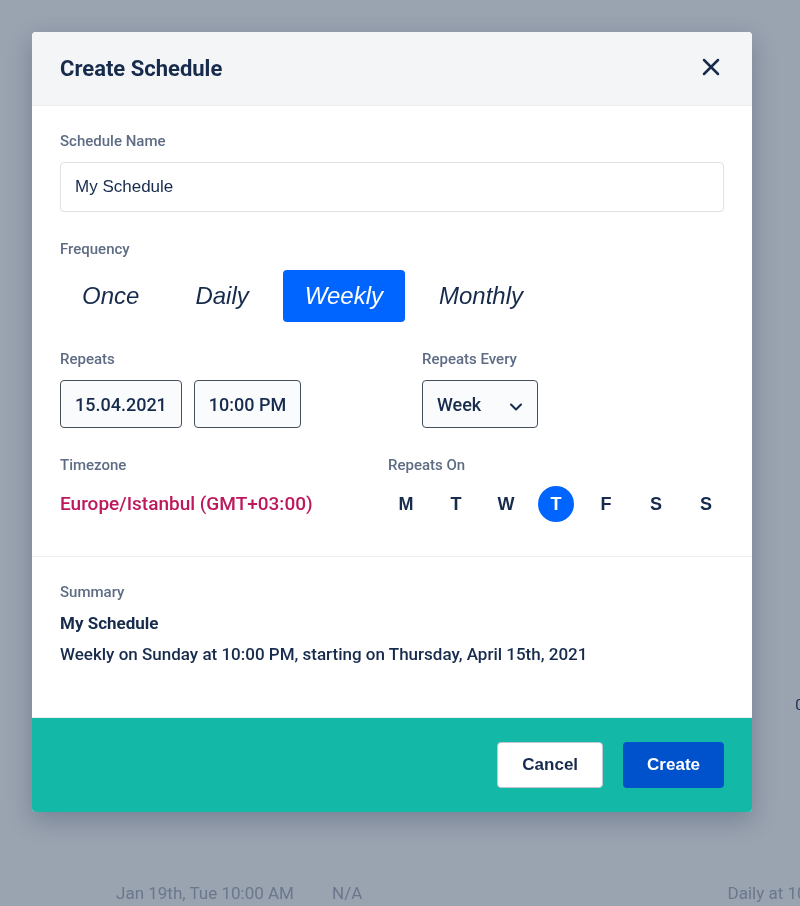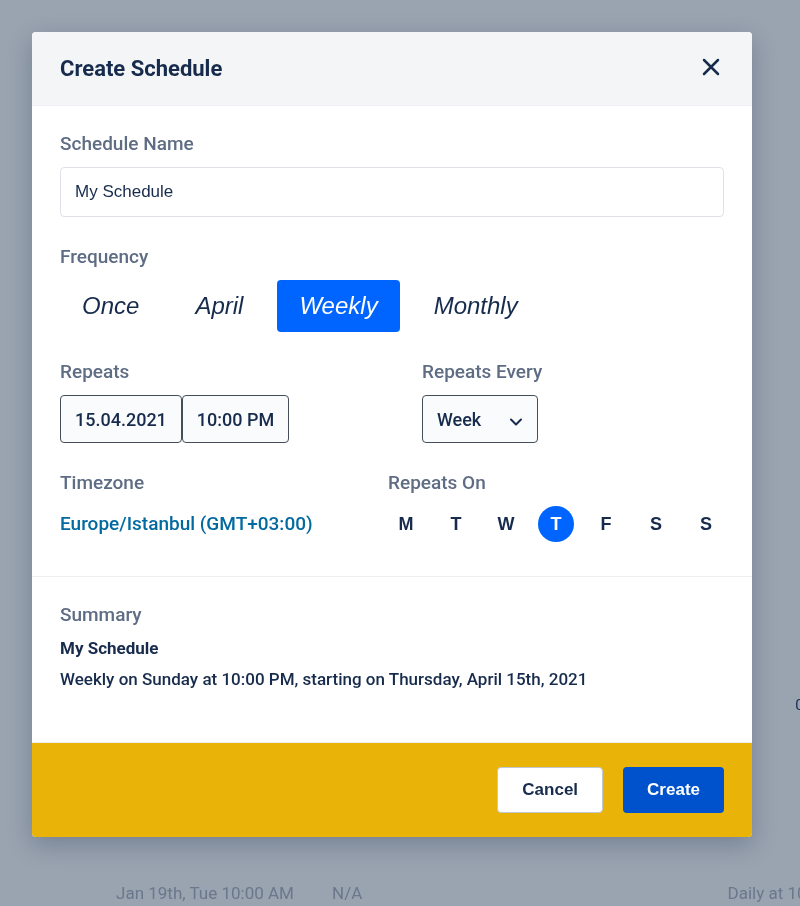--- a/index.html
+++ b/index.html
@@ -53,21 +53,21 @@
       padding: 4px;
       color: #172B4D;
       display:flex;
       align-items:center;
       justify-content:center;
     }
     .modal-body {
       padding: 26px 28px 50px 28px;
     }
     .field-label {
-      font-size: 19px;
+      font-size: 15px;
       font-weight: 500;
       color: #5E6C84;
       margin-bottom: 12px;
       display:block;
     }
     .text-input {
       width: 100%;
       height: 50px;
       border: 1px solid #DFE1E6;
       border-radius: 4px;
@@ -94,21 +94,21 @@
     }
     .freq-tab.selected {
       background: #0065FF;
       color: #fff;
     }
     .row-two {
       display: flex;
       gap: 60px;
     }
     .col { flex: 1; }
-    .date-time-row { display:flex; }
+    .date-time-row { display:flex; gap:12px; }
     .boxed {
       border: 1.5px solid #454F59;
       border-radius: 4px;
       height: 48px;
       padding: 0 14px;
       font-size: 18px;
       font-weight: 500;
       color: #172B4D;
       background:#fafbfc;
       display:flex;
@@ -130,21 +130,21 @@
       cursor:pointer;
       width:fit-content;
     }
     .chevron {
       width:14px; height:14px;
       display:inline-block;
     }
     .tz-value {
       font-size: 19px;
       font-weight: 500;
-      color: #0369a1;
+      color: #be185d;
     }
     .days-row {
       display:flex;
       gap:14px;
       align-items:center;
     }
     .day-btn {
       width: 36px;
       height: 36px;
       border-radius: 50%;
@@ -174,21 +174,21 @@
       margin-bottom: 10px;
     }
     .summary-text {
       font-size: 17px;
       font-weight: 500;
       color: #172B4D;
       line-height: 1.4;
     }
     .modal-footer {
       border-top: 1px solid #eceef1;
-      background: #eab308;
+      background: #14b8a6;
       padding: 24px 28px;
       display:flex;
       justify-content:flex-end;
       gap: 20px;
       border-radius: 0 0 4px 4px;
       align-items: center;
     }
     .btn {
       height: 46px;
       padding: 0 24px;
@@ -245,21 +245,21 @@
 
     <div class="section">
       <label class="field-label">Schedule Name</label>
       <input type="text" class="text-input" value="My Schedule" style="">
     </div>
 
     <div class="section">
       <label class="field-label">Frequency</label>
       <div class="freq-tabs">
         <button class="freq-tab">Once</button>
-        <button class="freq-tab">April</button>
+        <button class="freq-tab">Daily</button>
         <button class="freq-tab selected">Weekly</button>
         <button class="freq-tab">Monthly</button>
       </div>
     </div>
 
     <div class="section row-two">
       <div class="col">
         <label class="field-label">Repeats</label>
         <div class="date-time-row">
           <div class="boxed">

